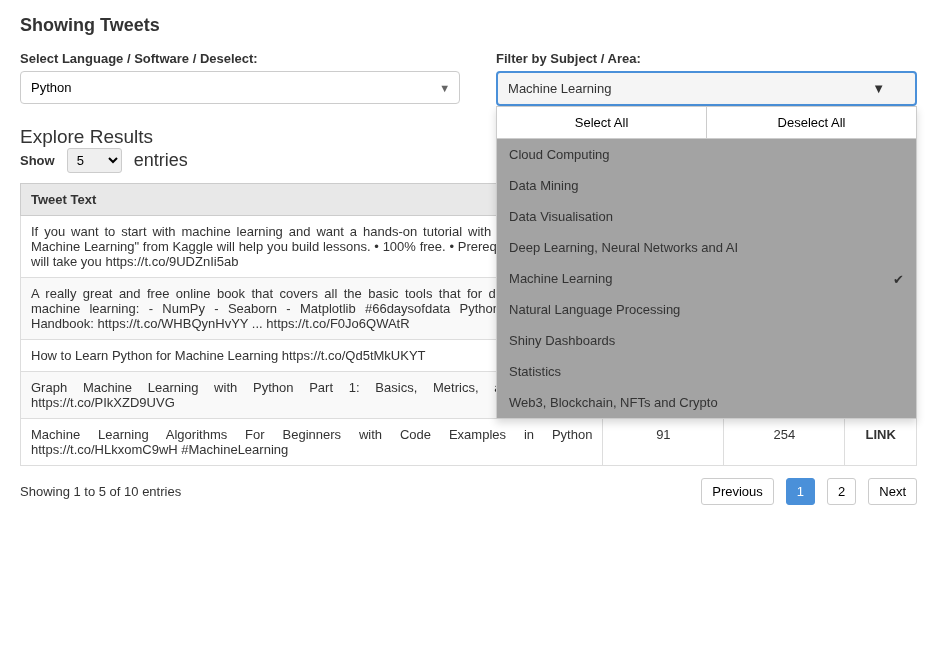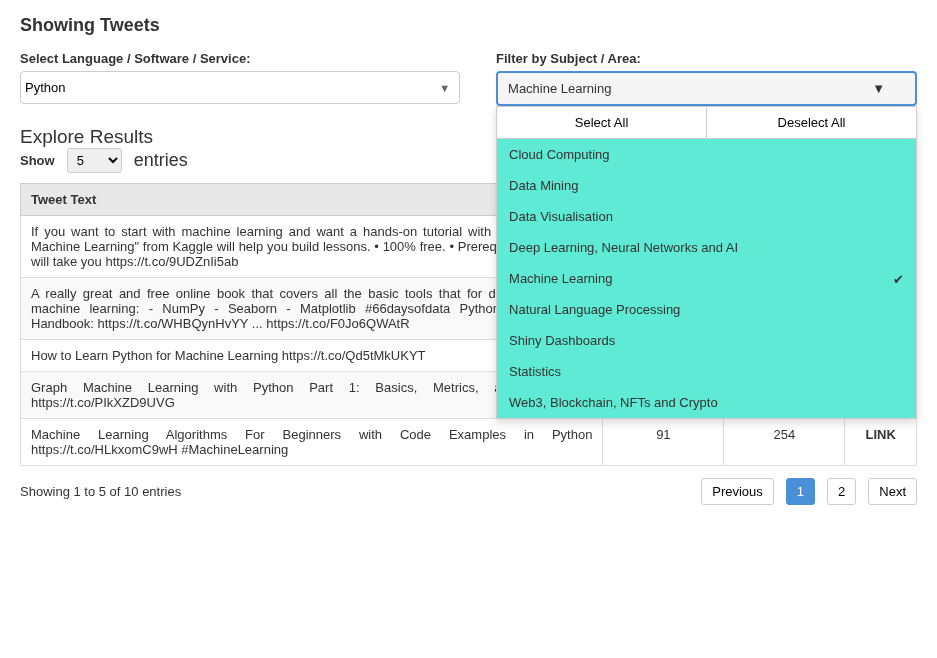--- a/index.html
+++ b/index.html
@@ -47,21 +47,21 @@
     .control-label {
       font-weight: bold;
       font-size: 13px;
     }
     .select-wrapper {
       position: relative;
       width: 100%;
     }
     .select-box {
       width: 100%;
-      padding: 8px 30px 8px 4px;
+      padding: 8px 30px 8px 10px;
       border: 1px solid #ccc;
       border-radius: 4px;
       background: #fff;
       font-size: 13px;
       appearance: none;
       cursor: pointer;
     }
     .dropdown-arrow {
       position: absolute;
       right: 10px;
@@ -82,21 +82,21 @@
       display: flex;
       align-items: center;
       justify-content: space-between;
       position: relative;
     }
     .dropdown-menu {
       position: absolute;
       top: 100%;
       left: 0;
       width: 100%;
-      background: #5eead4;
+      background: #a3a3a3;
       border: 1px solid #ccc;
       box-shadow: 0 4px 8px rgba(0,0,0,0.15);
       z-index: 100;
     }
     .dropdown-menu-header {
       display: flex;
       border-bottom: 1px solid #ccc;
     }
     .dropdown-btn {
       flex: 1;
@@ -214,21 +214,21 @@
   </style>
 </head>
 <body>
 
 <div class="page-container">
   <div class="page-title">Showing Tweets</div>
 
   <div class="controls-row">
 
     <div class="control-group left">
-      <label class="control-label">Select Language / Software / Service:</label>
+      <label class="control-label">Select Language / Software / Deselect:</label>
       <div class="select-wrapper">
         <select class="select-box">
           <option>Python</option>
           <option>R</option>
           <option>JavaScript</option>
           <option>Java</option>
           <option>C++</option>
         </select>
         <span class="dropdown-arrow">▼</span>
       </div>

